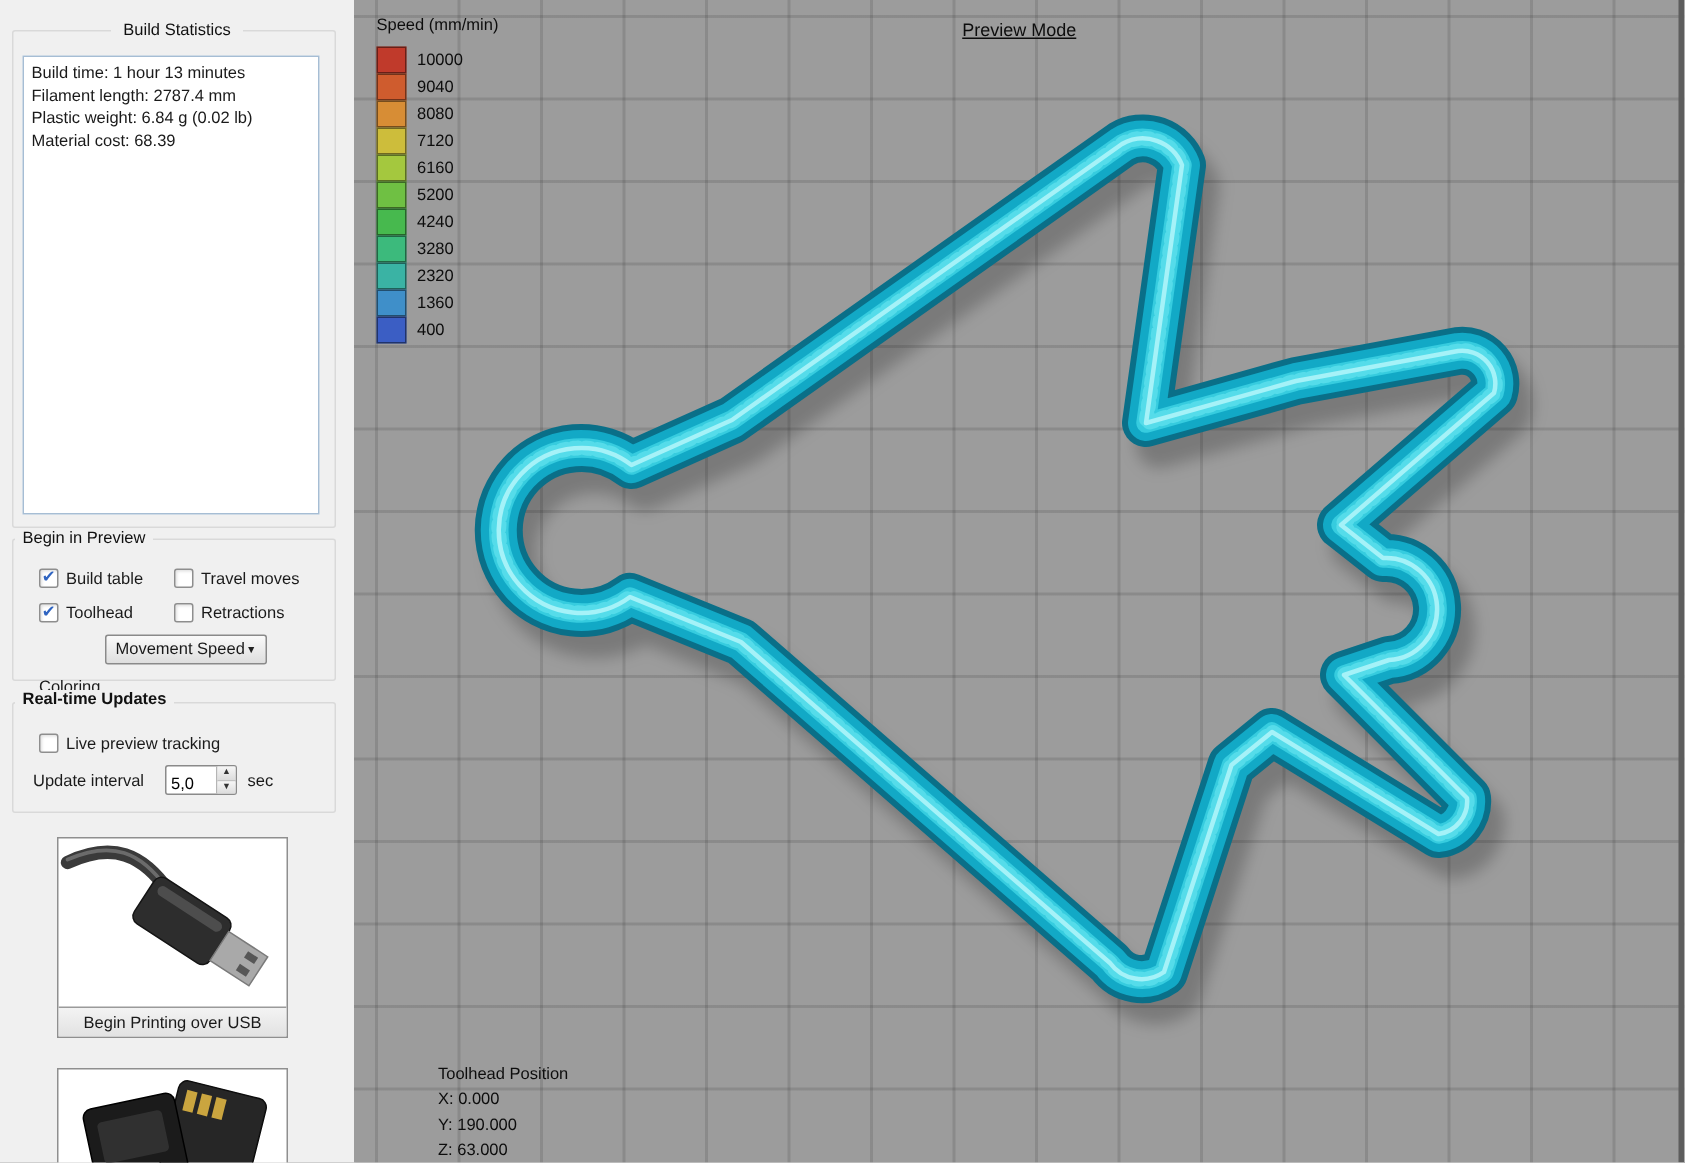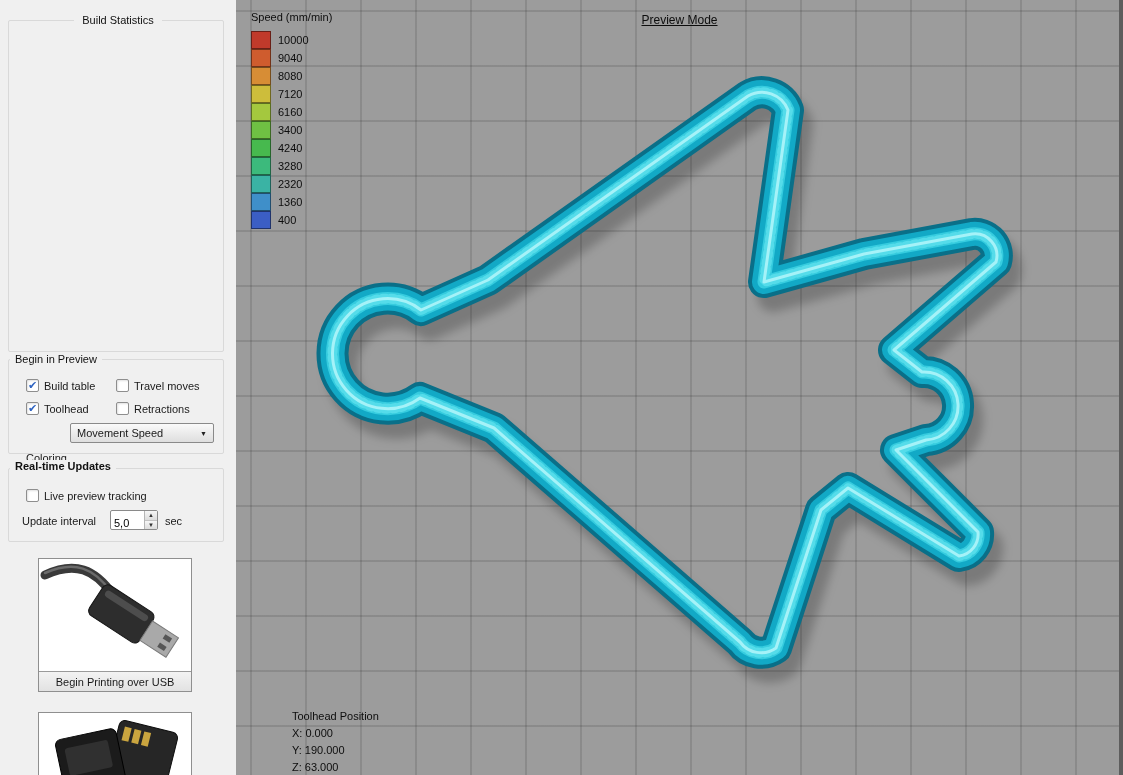--- a/index.html
+++ b/index.html
@@ -24,21 +24,21 @@
   .sp-title{left:10px;top:353px;}
   .rt-border{left:8px;top:468px;width:214px;height:72px;}
   .rt-title{left:10px;top:460px;font-weight:bold;}
 
   .cb{position:absolute;display:flex;align-items:center;gap:5px;height:15px;cursor:default;}
   .cb .box{width:13px;height:13px;background:#fff;border:1px solid #8e8e8e;border-radius:2px;display:flex;align-items:center;justify-content:center;box-shadow:inset 1px 1px 2px rgba(0,0,0,.12);box-sizing:border-box;flex:0 0 auto;}
   .cb .mark{font-size:11px;line-height:1;color:#2f64c1;visibility:hidden;margin-top:-1px;}
   .cb.on .mark{visibility:visible;}
 
   .coloring-label{position:absolute;left:26px;top:452px;}
-  .dropdown{position:absolute;left:70px;top:423px;width:144px;height:20px;box-sizing:border-box;border:1px solid #8a8a8a;border-radius:2px;background:linear-gradient(#fafafa,#dedede);display:flex;align-items:center;justify-content:space-between;padding:0 6px;}
+  .dropdown{position:absolute;left:70px;top:423px;width:108px;height:20px;box-sizing:border-box;border:1px solid #8a8a8a;border-radius:2px;background:linear-gradient(#fafafa,#dedede);display:flex;align-items:center;justify-content:space-between;padding:0 6px;}
   .dd-arrow{font-size:7px;color:#222;}
 
   .ui-label{position:absolute;left:22px;top:515px;}
   .spin{position:absolute;left:110px;top:510px;width:48px;height:20px;box-sizing:border-box;border:1px solid #8a8a8a;border-radius:2px;background:#fff;display:flex;}
   .spin input{width:27px;border:none;outline:none;font-size:11px;padding:12px 3px;font-family:inherit;background:transparent;}
   .spin-btns{display:flex;flex-direction:column;width:15px;border-left:1px solid #b5b5b5;}
   .spin-btn{flex:1;font-size:6px;line-height:1;display:flex;align-items:center;justify-content:center;background:linear-gradient(#f6f6f6,#dcdcdc);color:#333;}
   .spin-btn:first-child{border-bottom:1px solid #c2c2c2;}
   .ui-unit{position:absolute;left:165px;top:515px;}
 
@@ -69,20 +69,26 @@
 </style>
 </head>
 <body>
 
 <div class="app">
 
   <aside class="sidebar">
 
     <div class="gbox stats-border"></div>
     <div class="gtitle stats-title"><span>Build Statistics</span></div>
+    <div class="stats-box">
+      <div>Build time: 1 hour 13 minutes</div>
+      <div>Filament length: 2787.4 mm</div>
+      <div>Plastic weight: 6.84 g (0.02 lb)</div>
+      <div>Material cost: 68.39</div>
+    </div>
 
     <div class="gbox sp-border"></div>
     <div class="gtitle sp-title">Begin in Preview</div>
 
     <label class="cb on" style="left:26px;top:378px;">
       <span class="box">
           <span class="mark">✔</span>
         </span>
       <span>Build table</span>
     </label>
@@ -212,21 +218,21 @@
           <div class="legend-row">
             <span class="legend-swatch" style="background: rgb(205, 189, 59);"></span>
             <span class="legend-label">7120</span>
           </div>
           <div class="legend-row">
             <span class="legend-swatch" style="background: rgb(164, 200, 62);"></span>
             <span class="legend-label">6160</span>
           </div>
           <div class="legend-row">
             <span class="legend-swatch" style="background: rgb(111, 192, 67);"></span>
-            <span class="legend-label">3400</span>
+            <span class="legend-label">5200</span>
           </div>
           <div class="legend-row">
             <span class="legend-swatch" style="background: rgb(71, 185, 78);"></span>
             <span class="legend-label">4240</span>
           </div>
           <div class="legend-row">
             <span class="legend-swatch" style="background: rgb(60, 186, 124);"></span>
             <span class="legend-label">3280</span>
           </div>
           <div class="legend-row">

